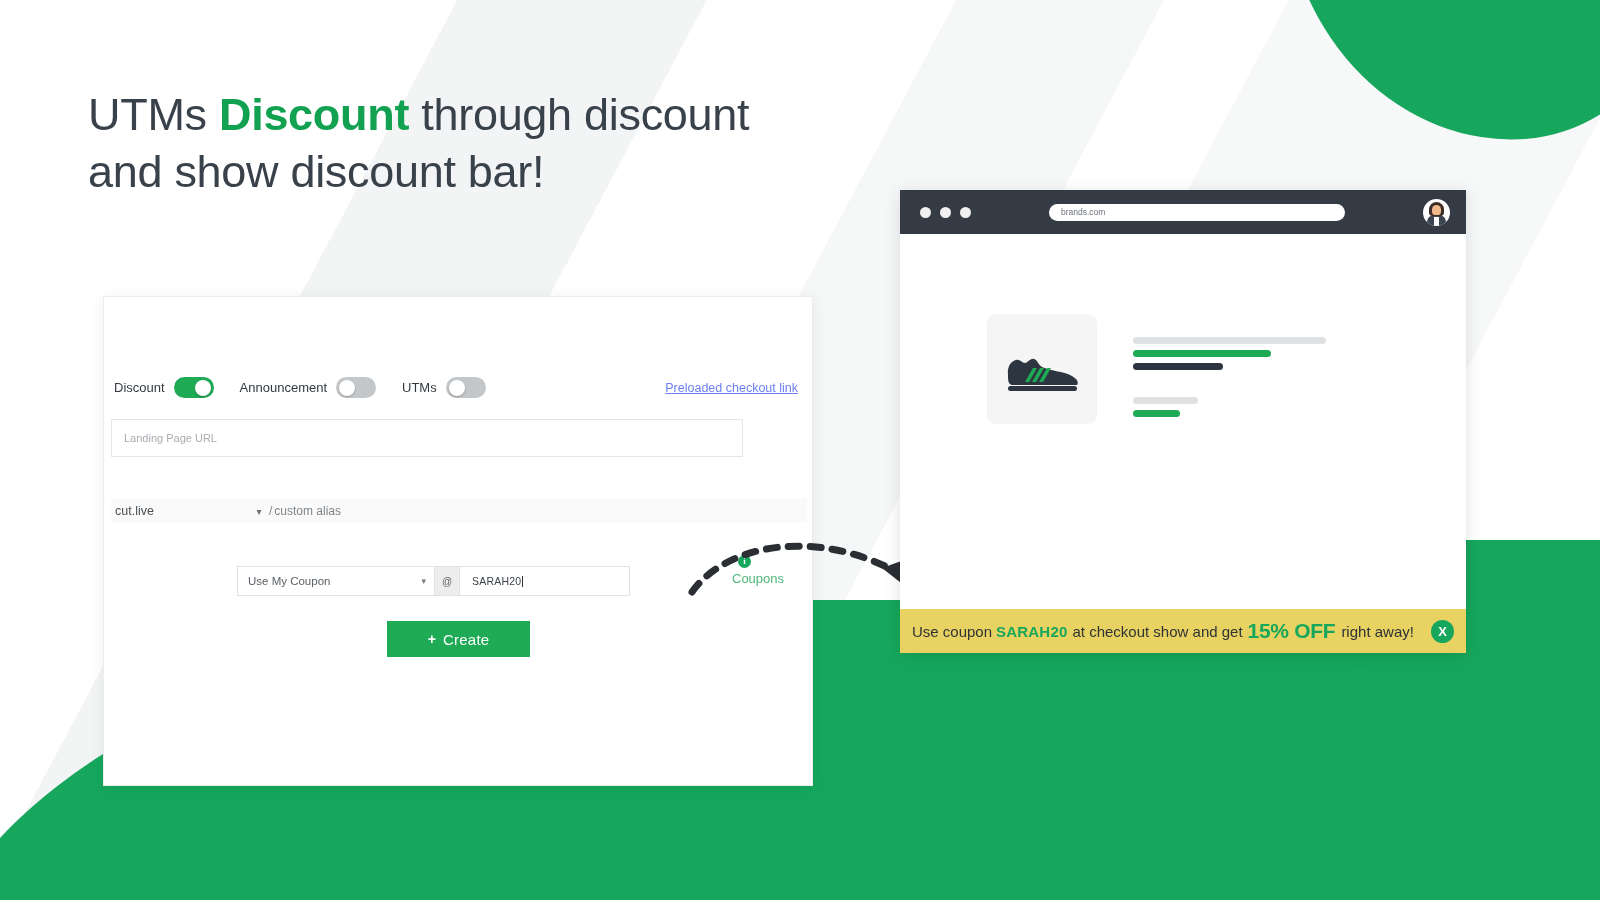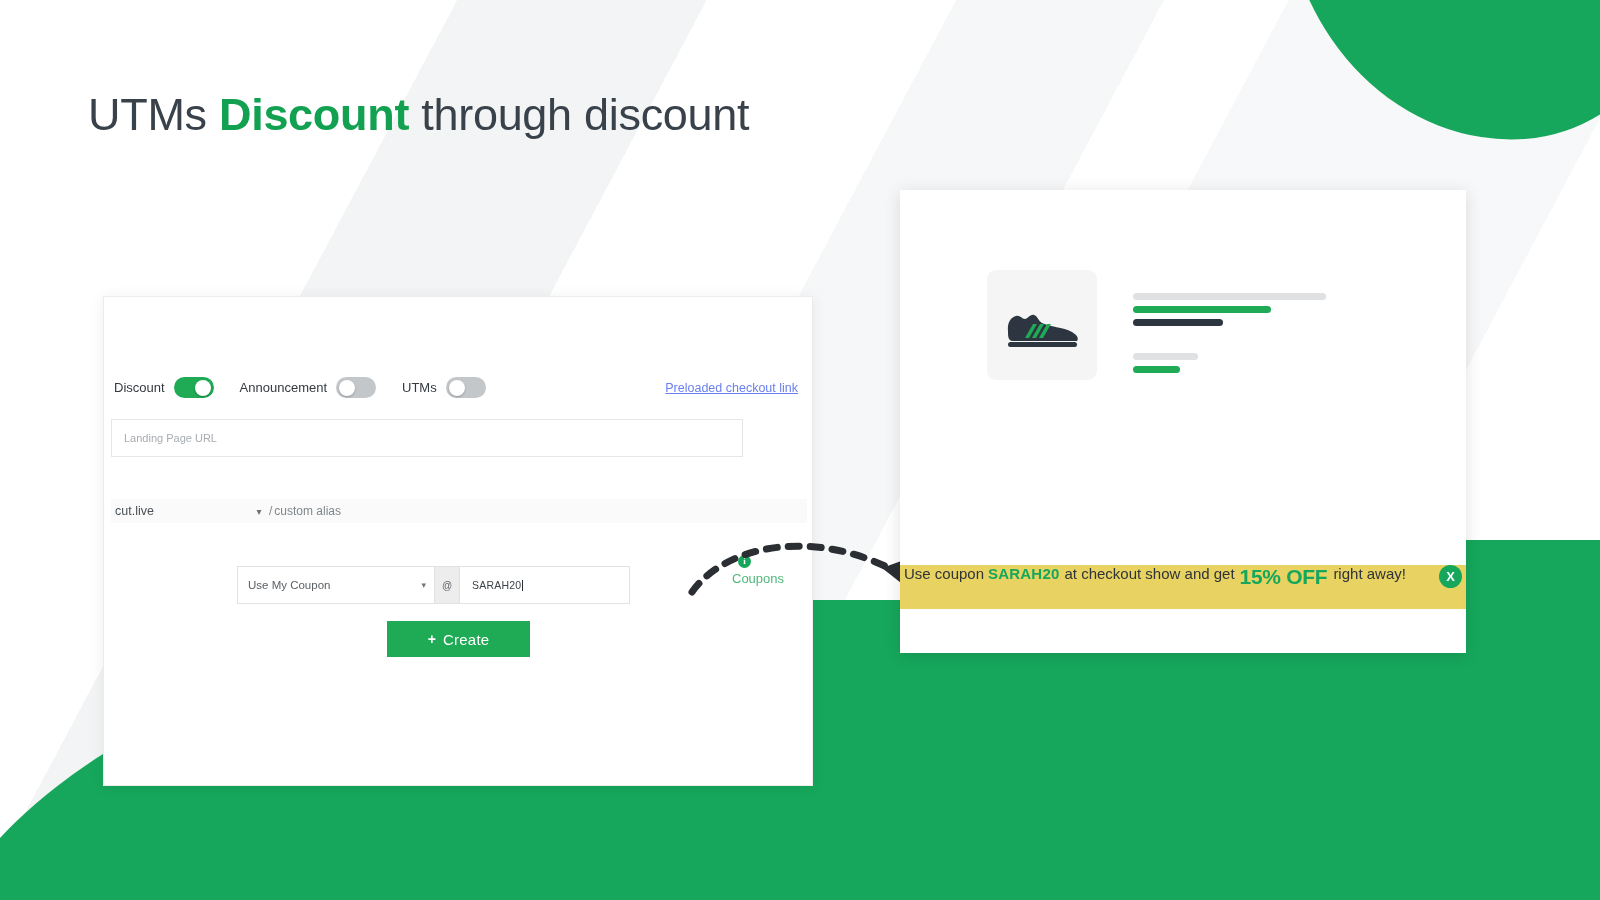--- a/index.html
+++ b/index.html
@@ -203,21 +203,21 @@
     background: #fbfbfb;
   }
 
   
   .coupon-row {
     position: absolute;
     left: 133px;
     top: 269px;
     display: flex;
     align-items: stretch;
-    height: 38px;
+    height: 30px;
   }
   .coupon-select {
     width: 198px;
     border: 1px solid #e0e2e4;
     background: #fff;
     display: flex;
     align-items: center;
     padding: 0 8px 0 10px;
     font-size: 11.5px;
     color: #5b6166;
@@ -397,21 +397,22 @@
   .ln.s1 { width: 65px;  background: #dfe1e3; }
   .ln.s2 { width: 47px;  background: #1faa55; }
 
   .discount-bar {
     position: absolute;
     left: 0; bottom: 0;
     width: 566px;
     height: 44px;
     background: #e8d261;
     display: flex;
-    padding: 0 4px;
+    align-items: center;
+    padding: 0 12px;
     font-size: 15px;
     color: #2f3338;
     white-space: nowrap;
   }
   .discount-bar .code {
     color: #16a75c;
     font-weight: 700;
     margin: 0 5px 0 4px;
     letter-spacing: .2px;
   }
@@ -442,20 +443,21 @@
 
 <div id="stage">
 
   <div class="bg-stripes"></div>
   <div class="blob-top-right"></div>
   <div class="blob-bottom-right-fill"></div>
   <div class="blob-bottom"></div>
 
   <h1 class="headline">
     <span>UTMs </span><span class="accent">Discount</span><span> through discount</span><br>
+    <span>and show discount bar!</span>
   </h1>
 
   <div class="form-card">
 
     <div class="toggles-row">
 
       <div class="toggle-group">
         <span class="toggle-label">Discount</span>
         <span class="switch on">
             <span class="knob"></span>
@@ -514,20 +516,36 @@
     </button>
   </div>
 
   <svg class="arrow-svg" viewBox="0 0 250 90">
     <path d="M6,72 C40,24 132,6 218,56" fill="none" stroke="#2b2f33" stroke-width="7" stroke-linecap="round" stroke-dasharray="11 11"></path>
     <path d="M196,48 L224,70 L218,40" fill="#2b2f33"></path>
   </svg>
 
   <div class="browser">
 
+    <div class="browser-bar">
+      <div class="dots">
+        <span></span>
+        <span></span>
+        <span></span>
+      </div>
+      <div class="addr">
+        <span>brands.com</span>
+      </div>
+      <div class="avatar">
+        <span class="av-body"></span>
+        <span class="av-shirt"></span>
+        <span class="av-hair"></span>
+        <span class="av-face"></span>
+      </div>
+    </div>
 
     <div class="browser-body">
 
       <div class="product-img">
         <svg class="shoe" width="80" height="46" viewBox="0 0 80 46">
           <path d="M5,26 C4,18 8,12 13,11 C17,10 19,14 22,14 C25,14 27,9 31,10
                    C35,11 35,16 39,18 C47,22 60,22 69,27 C74,30 76,33 74,36
                    L9,36 C5,35 5,31 5,26 Z" fill="#2d3640"></path>
           <rect x="5" y="37" width="69" height="5" rx="2.5" fill="#2d3640"></rect>
           <path d="M22,33 L30,19 L34,19 L26,33 Z" fill="#1faa55"></path>

